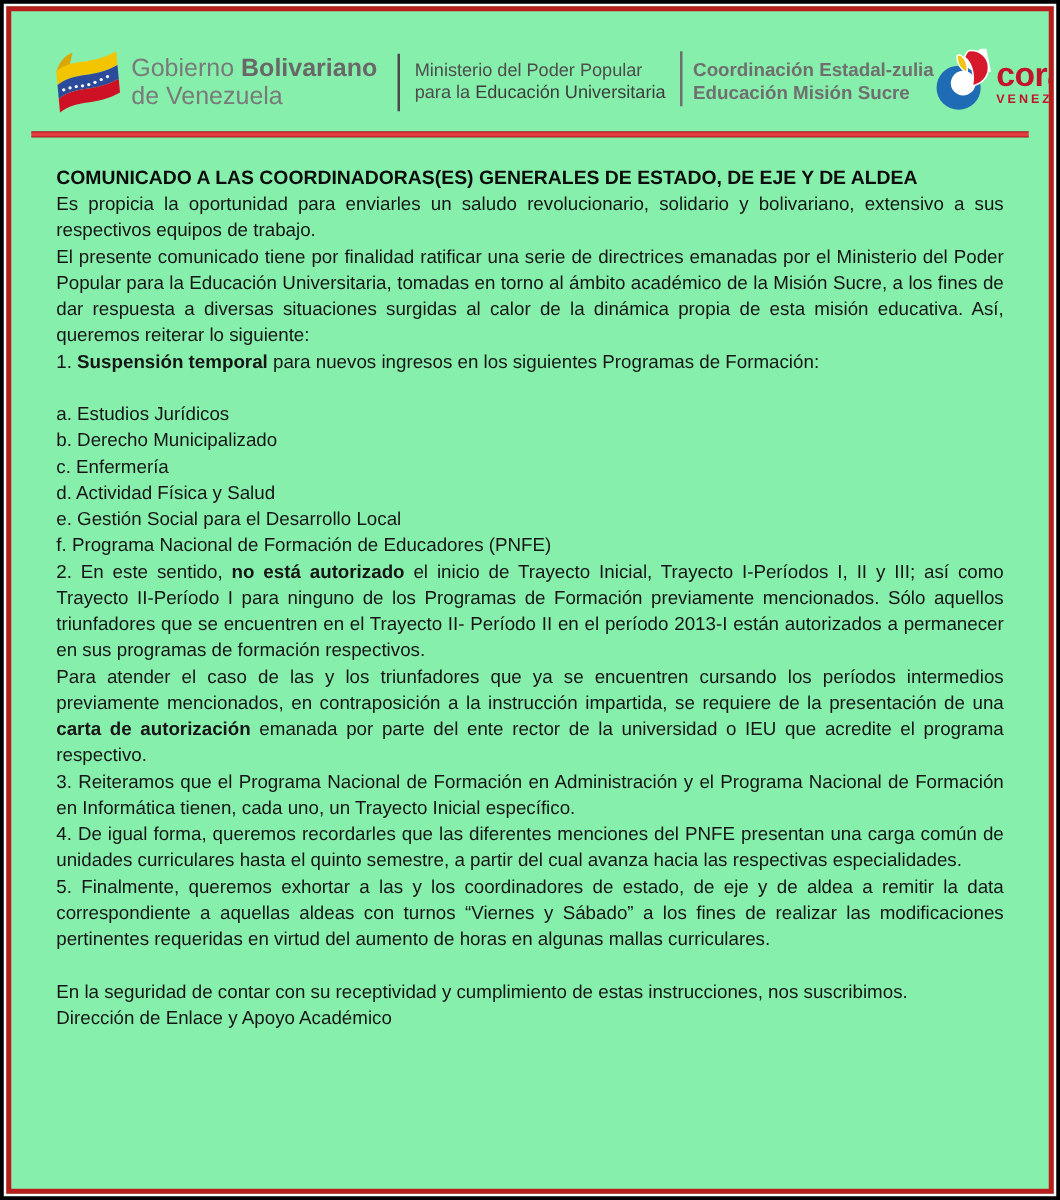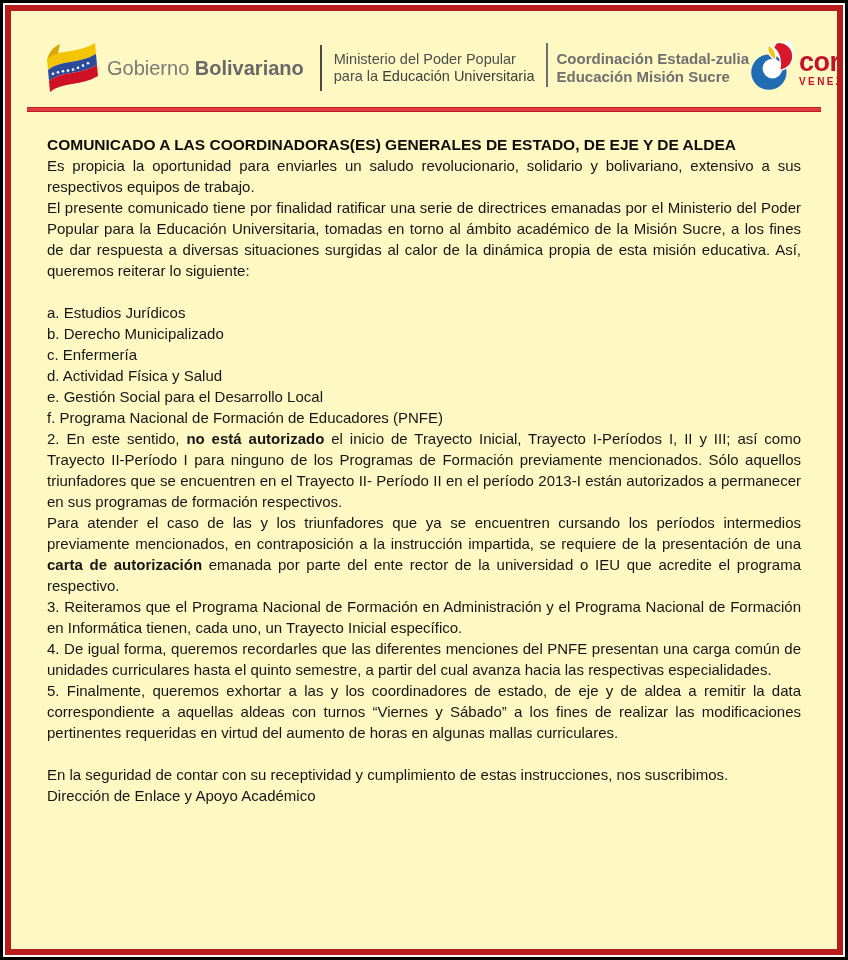--- a/index.html
+++ b/index.html
@@ -8,21 +8,21 @@
     --flag-yellow:#f2c500;
     --flag-blue:#2c4b9b;
     --flag-red:#cf1126;
     --gray-text:#7a7a7a;
     --dark-gray-text:#4d4d4d;
   }
   *{box-sizing:border-box;margin:0;padding:0}
   html,body{background:#fff}
   body{font-family:"Liberation Sans",sans-serif;width:848px;height:960px;overflow:hidden}
   .sheet{width:848px;height:960px;border:3px solid #000;padding:2px;background:#fff}
-  .inner{width:100%;height:100%;border:6px solid #b91c1c;background:#fef9c3;overflow:hidden}
+  .inner{width:100%;height:100%;border:4px solid #b91c1c;background:#86efac;overflow:hidden}
 
   
   header{display:flex;align-items:center;padding:22px 18px 0 32px;height:92px}
   .flag-svg{width:58px;height:60px;flex:0 0 auto;margin-right:6px}
   .gov{line-height:22px;color:var(--gray-text);font-size:20px;white-space:nowrap}
   .gov b{color:#686868;font-weight:700}
   .vdiv{width:2px;height:46px;background:#4a4a4a;margin:0 12px 0 16px;flex:0 0 auto}
   .ministry{font-size:14.5px;line-height:17px;color:var(--dark-gray-text);white-space:nowrap}
   .ministry b{color:#3d3d3d;font-weight:400}
   .vdiv2{width:2px;height:44px;background:#6f6f6f;margin:-6px 8px 0 12px;flex:0 0 auto}
@@ -73,20 +73,21 @@
         <circle class="f-star" cx="19" cy="33.2" r="1.3"></circle>
         <circle class="f-star" cx="24" cy="32.6" r="1.3"></circle>
         <circle class="f-star" cx="29" cy="31.6" r="1.3"></circle>
         <circle class="f-star" cx="34" cy="29.8" r="1.3"></circle>
         <circle class="f-star" cx="39" cy="27.6" r="1.3"></circle>
         <circle class="f-star" cx="44" cy="25.2" r="1.3"></circle>
       </svg>
 
       <div class="gov">
         <div><span>Gobierno </span><b>Bolivariano</b></div>
+        <div>de Venezuela</div>
       </div>
 
       <div class="vdiv"></div>
 
       <div class="ministry">
         <div>Ministerio del Poder Popular</div>
         <div><span>para la </span><b>Educación Universitaria</b></div>
       </div>
 
       <div class="vdiv2"></div>
@@ -113,20 +114,21 @@
       </div>
     </header>
 
     <div class="redline"></div>
 
     <main>
       <h1>COMUNICADO A LAS COORDINADORAS(ES) GENERALES DE ESTADO, DE EJE Y DE ALDEA</h1>
       <div id="paras">
           <p class="para"><span>Es propicia la oportunidad para enviarles un saludo revolucionario, solidario y bolivariano, extensivo a sus respectivos equipos de trabajo.</span></p>
           <p class="para"><span>El presente comunicado tiene por finalidad ratificar una serie de directrices emanadas por el Ministerio del Poder Popular para la Educación Universitaria, tomadas en torno al ámbito académico de la Misión Sucre, a los fines de dar respuesta a diversas situaciones surgidas al calor de la dinámica propia de esta misión educativa. Así, queremos reiterar lo siguiente:</span></p>
+          <p class="para"><span>1. </span><span class="b">Suspensión temporal</span><span> para nuevos ingresos en los siguientes Programas de Formación:</span></p>
           <p class="para spacer"></p>
           <p class="para"><span>a. Estudios Jurídicos</span></p>
           <p class="para"><span>b. Derecho Municipalizado</span></p>
           <p class="para"><span>c. Enfermería</span></p>
           <p class="para"><span>d. Actividad Física y Salud</span></p>
           <p class="para"><span>e. Gestión Social para el Desarrollo Local</span></p>
           <p class="para"><span>f. Programa Nacional de Formación de Educadores (PNFE)</span></p>
           <p class="para"><span>2. En este sentido, </span><span class="b">no está autorizado</span><span> el inicio de Trayecto Inicial, Trayecto I-Períodos I, II y III; así como Trayecto II-Período I para ninguno de los Programas de Formación previamente mencionados. Sólo aquellos triunfadores que se encuentren en el Trayecto II- Período II en el período 2013-I están autorizados a permanecer en sus programas de formación respectivos.</span></p>
           <p class="para"><span>Para atender el caso de las y los triunfadores que ya se encuentren cursando los períodos intermedios previamente mencionados, en contraposición a la instrucción impartida, se requiere de la presentación de una </span><span class="b">carta de autorización</span><span> emanada por parte del ente rector de la universidad o IEU que acredite el programa respectivo.</span></p>
           <p class="para"><span>3. Reiteramos que el Programa Nacional de Formación en Administración y el Programa Nacional de Formación en Informática tienen, cada uno, un Trayecto Inicial específico.</span></p>

